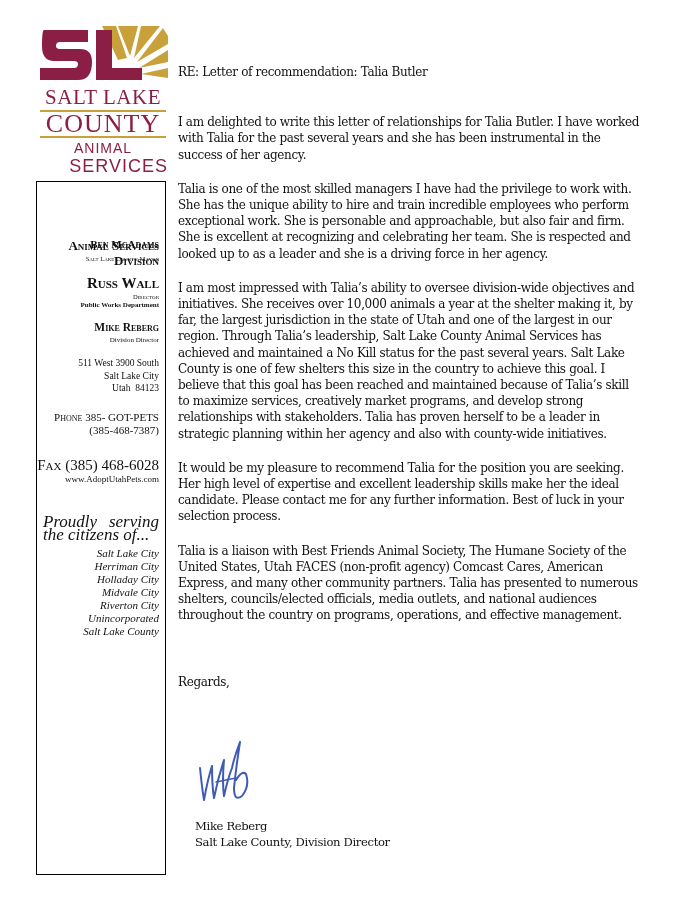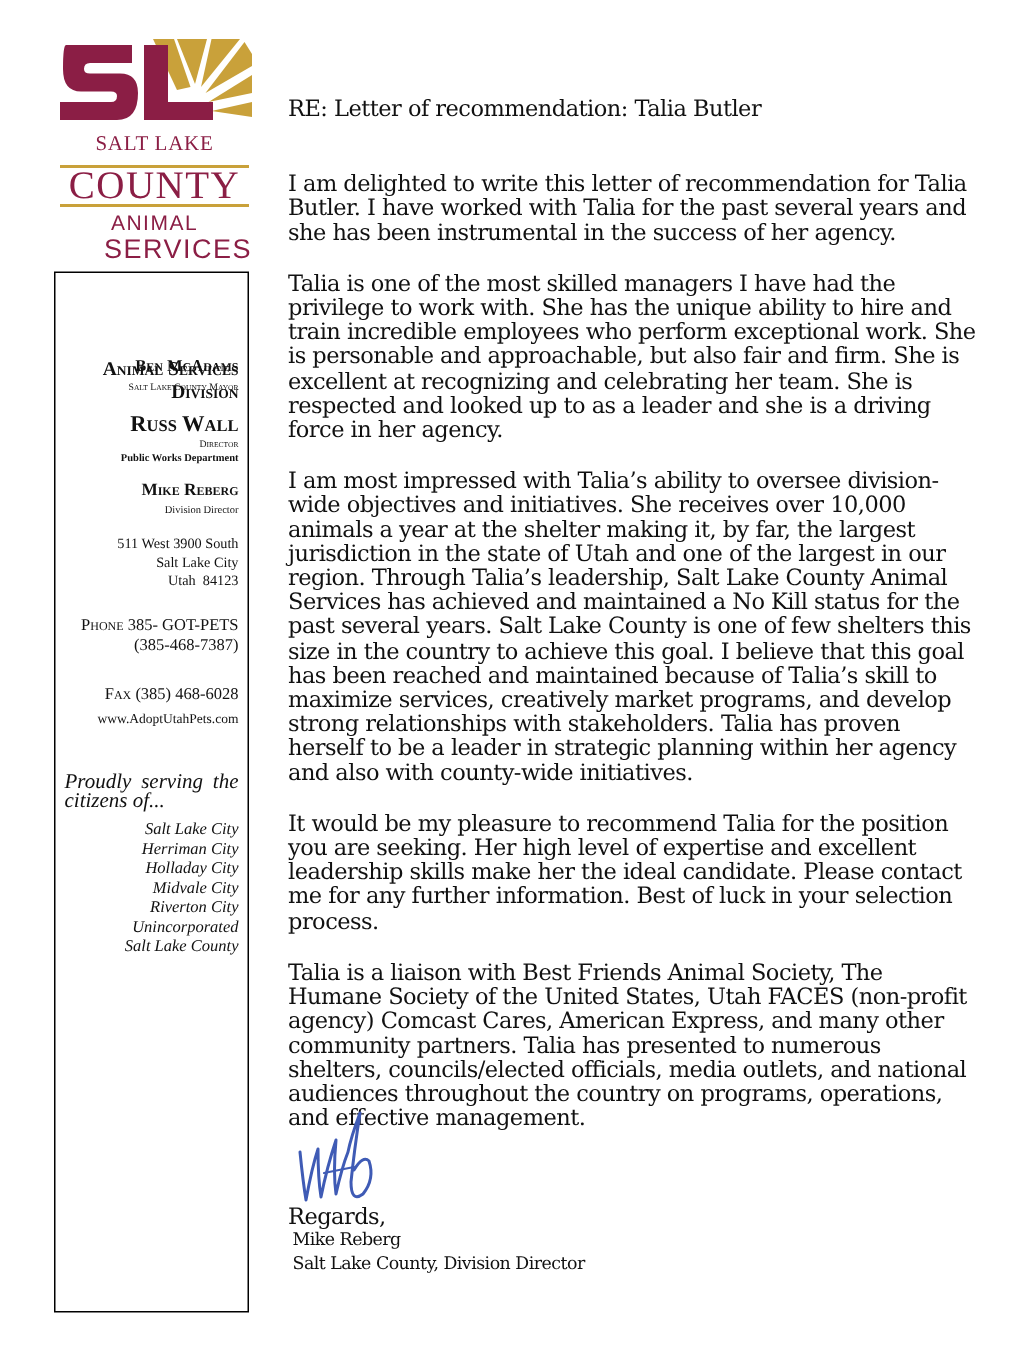--- a/index.html
+++ b/index.html
@@ -1,21 +1,21 @@
 <!DOCTYPE html>
 <html><head>
 <meta charset="utf-8">
 <style>
   html, body { margin:0; padding:0; background:#ffffff; }
   body { width:673px; height:900px; position:relative; overflow:hidden; font-family:"DejaVu Serif", serif; color:#111; }
 
   
   #logo { position:absolute; left:38px; top:26px; width:130px; height:146px; }
   #logo .sl-mark { position:absolute; left:0; top:0; width:130px; height:58px; }
-  #logo .line1 { position:absolute; left:0; top:60px; width:130px; text-align:center; font-family:"Liberation Serif", serif; font-size:14px; letter-spacing:0.5px; color:#8b1e45; line-height:22px; }
+  #logo .line1 { position:absolute; left:0; top:60px; width:130px; text-align:center; font-family:"Liberation Serif", serif; font-size:21px; letter-spacing:0.5px; color:#8b1e45; line-height:22px; }
   #logo .rule { position:absolute; left:2px; width:126px; height:2px; background:#c9a13a; }
   #logo .rule.r1 { top:84px; }
   #logo .rule.r2 { top:110px; }
   #logo .line2 { position:absolute; left:0; top:85px; width:130px; text-align:center; font-family:"Liberation Serif", serif; font-size:26px; letter-spacing:1px; color:#8b1e45; line-height:26px; }
   #logo .line3 { position:absolute; left:0; top:113px; width:130px; text-align:center; font-family:"Liberation Sans", sans-serif; font-size:14px; letter-spacing:1px; color:#8b1e45; line-height:18px; }
   #logo .line4 { position:absolute; left:0; top:131px; width:130px; text-align:right; font-family:"Liberation Sans", sans-serif; font-size:18px; letter-spacing:1px; color:#8b1e45; line-height:18px; }
 
   
   #sidebar { position:absolute; left:36px; top:181px; width:130px; height:694px; border:1.5px solid #000; box-sizing:border-box; font-family:"Liberation Serif", serif; }
   #sidebar .r { position:absolute; right:6px; text-align:right; white-space:nowrap; }
@@ -23,27 +23,27 @@
   .division { top:10px; font-size:13px; line-height:15px;margin-top:46px; }
   .mayor-name { top:56px; font-size:11px; }
   .mayor-title { top:73px; font-size:6.5px; font-variant:small-caps; }
   .dir-name { top:93px; font-size:15px; }
   .dir-title { top:111px; font-size:6.5px; font-variant:small-caps; }
   .dir-dept { top:119px; font-size:7px; font-weight:bold; }
   .mgr-name { top:139px; font-size:11.5px; }
   .mgr-title { top:154px; font-size:7px; }
   .addr { top:175px; font-size:9.5px; line-height:12.5px; }
   .phone { top:229px; font-size:11px; line-height:13px; }
-  .fax { top:275px; font-size:11px;padding-left:16px; }
+  .fax { top:275px; font-size:15px;padding-left:16px; }
   .web { top:292px; font-size:9px; }
-  #sidebar .proud { position:absolute; left:6px; right:6px; top:333px; font-size:14px; font-style:italic; line-height:13px; text-align:justify; text-align-last:left; }
+  #sidebar .proud { position:absolute; left:6px; right:6px; top:333px; font-size:17px; font-style:italic; line-height:13px; text-align:justify; text-align-last:left; }
   .cities { top:365px; font-size:11px; font-style:italic; line-height:13px; }
 
   
-  #letter { position:absolute; left:192px; top:64px; width:462px; font-family:"DejaVu Serif", serif; font-size:15px; line-height:16.2px; color:#111; letter-spacing:-0.35px; }
+  #letter { position:absolute; left:178px; top:64px; width:462px; font-family:"DejaVu Serif", serif; font-size:12px; line-height:16.2px; color:#111; letter-spacing:-0.35px; }
   #letter p { margin:0; }
   .re { margin-bottom:34px !important; }
   .salutation { margin-bottom:18px !important; }
   .para { margin-bottom:18px !important; }
   .closing { margin-top:50px !important; }
   #signature { position:absolute; left:196px; top:738px; width:60px; height:70px; }
   .signer { position:absolute; left:195px; top:818px; font-family:"DejaVu Serif", serif; font-size:11.6px; line-height:16.2px; letter-spacing:-0.35px; }
 </style>
 </head>
 <body>
@@ -117,21 +117,21 @@
     <div>Holladay City</div>
     <div>Midvale City</div>
     <div>Riverton City</div>
     <div>Unincorporated</div>
     <div>Salt Lake County</div>
   </div>
 </div>
 
 <div id="letter">
   <p class="re">RE: Letter of recommendation: Talia Butler</p>
-  <p class="para">I am delighted to write this letter of recommendation for Talia Butler. I have worked with Talia for the past several years and she has been instrumental in the success of her agency.</p>
+  <p class="para">I am delighted to write this letter of relationships for Talia Butler. I have worked with Talia for the past several years and she has been instrumental in the success of her agency.</p>
   <p class="para">Talia is one of the most skilled managers I have had the privilege to work with. She has the unique ability to hire and train incredible employees who perform exceptional work. She is personable and approachable, but also fair and firm.  She is excellent at recognizing and celebrating her team. She is respected and looked up to as a leader and she is a driving force in her agency.</p>
   <p class="para">I am most impressed with Talia’s ability to oversee division-wide objectives and initiatives. She receives over 10,000 animals a year at the shelter making it, by far, the largest jurisdiction in the state of Utah and one of the largest in our region. Through Talia’s leadership, Salt Lake County Animal Services has achieved and maintained a No Kill status for the past several years. Salt Lake County is one of few shelters this size in the country to achieve this goal. I believe that this goal has been reached and maintained because of Talia’s skill to maximize services, creatively market programs, and develop strong relationships with stakeholders. Talia has proven herself to be a leader in strategic planning within her agency and also with county-wide initiatives.</p>
   <p class="para">It would be my pleasure to recommend Talia for the position you are seeking. Her high level of expertise and excellent leadership skills make her the ideal candidate. Please contact me for any further information. Best of luck in your selection process.</p>
   <p class="para">Talia is a liaison with Best Friends Animal Society, The Humane Society of the United States, Utah FACES (non-profit agency) Comcast Cares, American Express, and many other community partners. Talia has presented to numerous shelters, councils/elected officials, media outlets, and national audiences throughout the country on programs, operations, and effective management.</p>
   <p class="closing">Regards,</p>
 </div>
 
 <svg id="signature" viewBox="0 0 60 70">
   <path d="M4,30 Q6,50 8,62 Q12,40 16,28 Q16,48 18,60 Q22,40 28,22 Q26,44 28,58 Q32,40 36,30 Q38,20 44,4 Q40,30 38,50 Q38,64 46,58 Q54,48 50,36 Q46,32 40,42" fill="none" stroke="#3f5bb5" stroke-width="2" stroke-linecap="round" stroke-linejoin="round"></path>
   <path d="M20,44 Q30,42 40,40" fill="none" stroke="#3f5bb5" stroke-width="1.4" stroke-linecap="round"></path>

